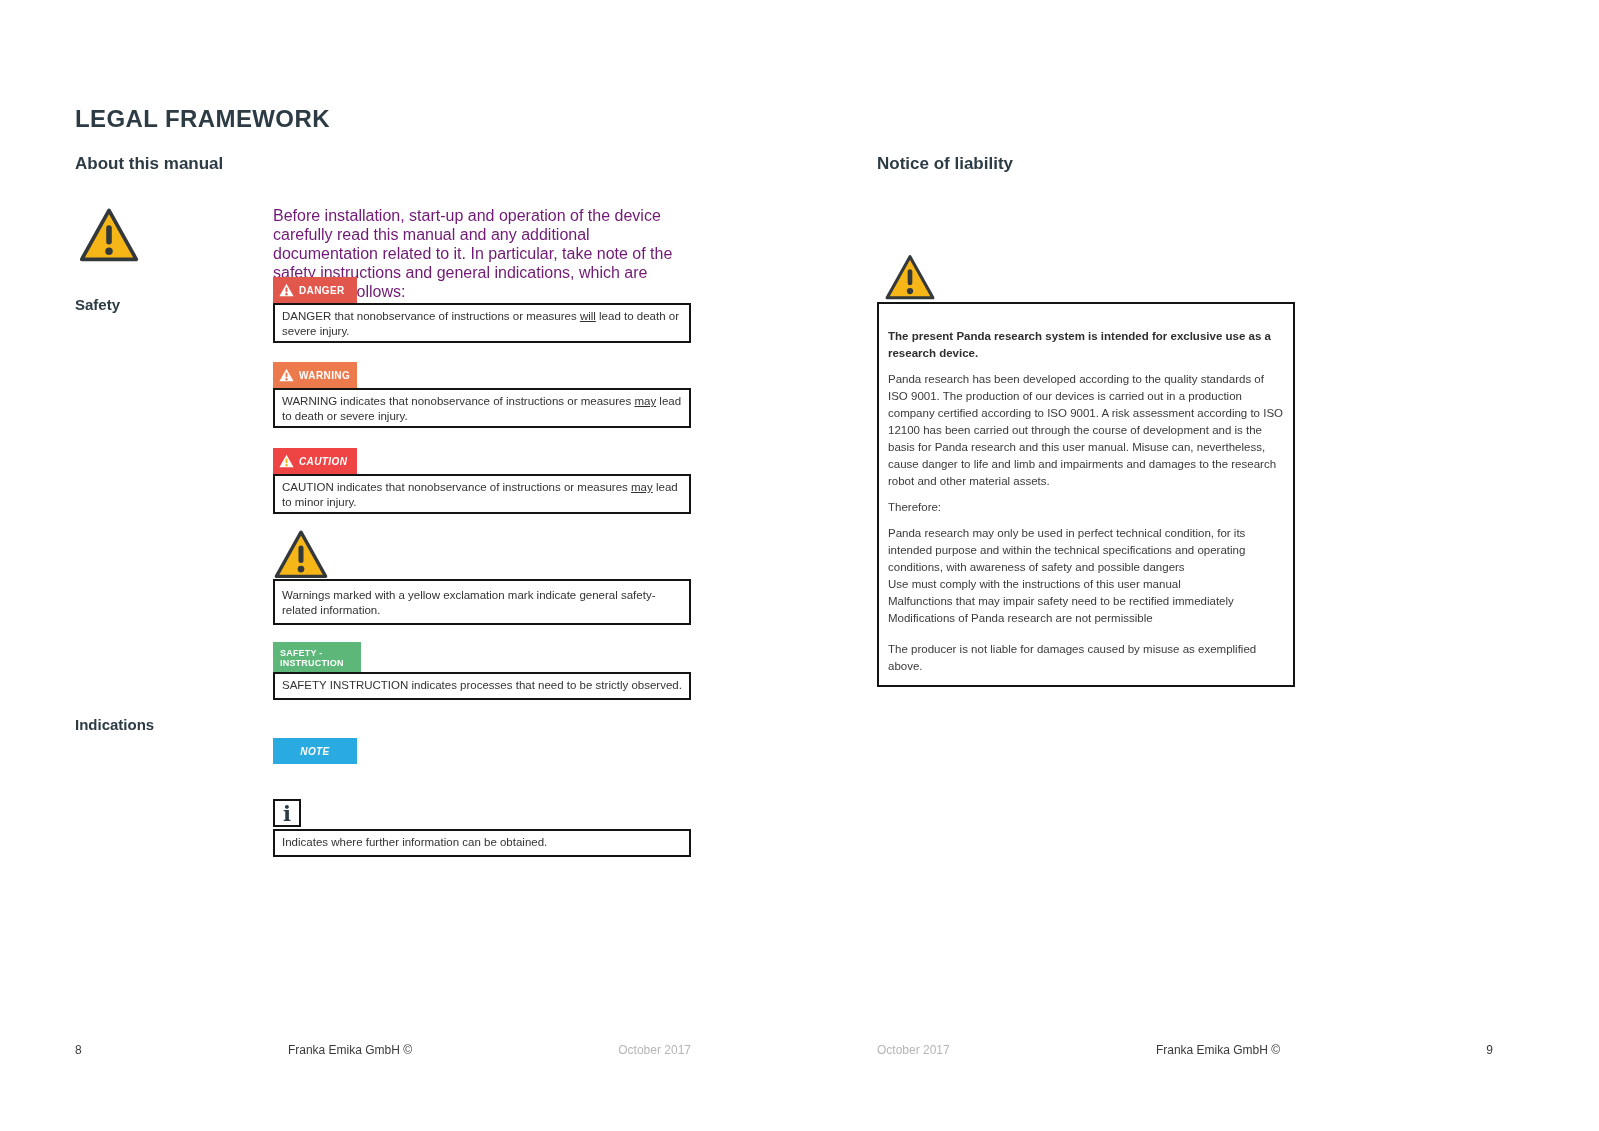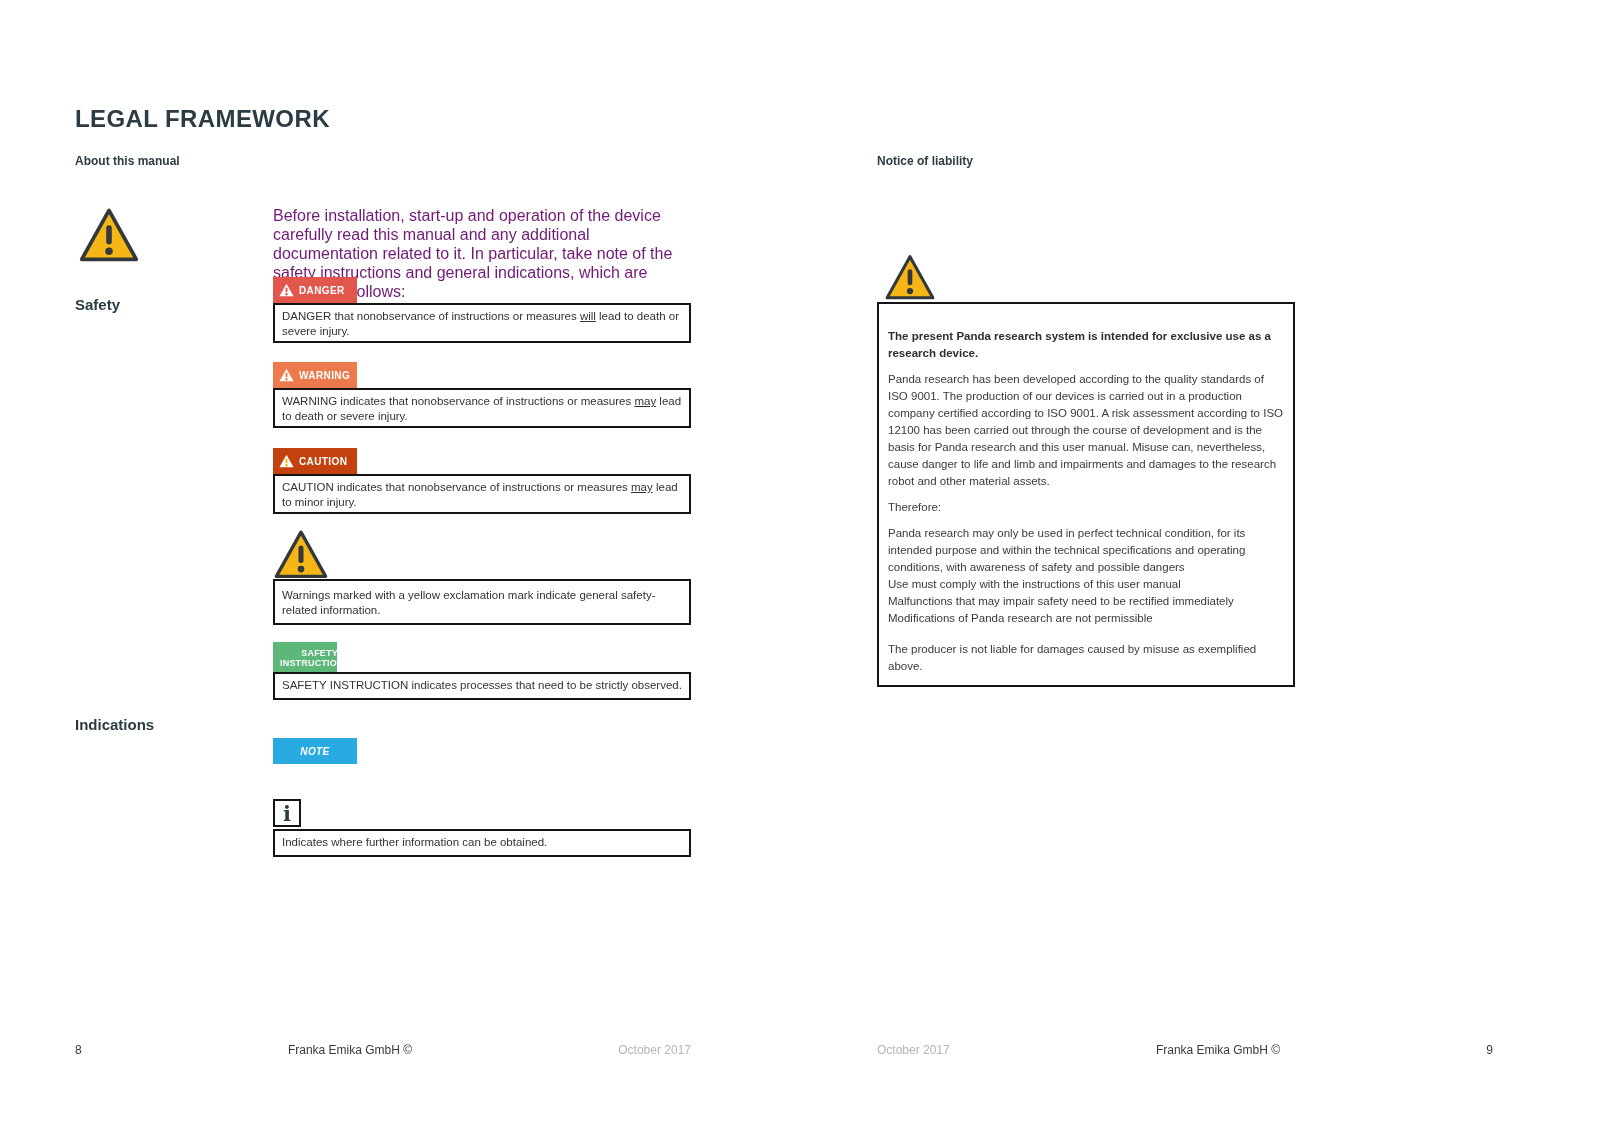--- a/index.html
+++ b/index.html
@@ -4,37 +4,37 @@
 <style>
   html,body { margin:0; padding:0; background:#ffffff; }
   .sheet {
     position:relative; width:1599px; height:1131px; background:#ffffff;
     font-family:"Liberation Sans", sans-serif; color:#3a3a3a; overflow:hidden;
   }
   .abs { position:absolute; }
 
   
   .h1 { font-size:24px; font-weight:bold; color:#2c3b44; letter-spacing:0.4px; }
-  .h2 { font-size:12px; font-weight:bold; color:#2c3b44; }
+  .h2 { font-size:17px; font-weight:bold; color:#2c3b44; }
   .margin-label { font-size:15px; font-weight:bold; color:#2c3b44; }
 
   
   .intro { width:418px; font-size:16px; line-height:19px; color:#701a75; }
 
   
   .lbl {
     display:flex; align-items:center; gap:5px;
     width:84px; height:26px; box-sizing:border-box; padding:0 6px;
     color:#ffffff; font-size:10px; font-weight:bold; letter-spacing:0.4px;
   }
   .lbl.danger  { background:#e2574c; }
   .lbl.warning { background:#ed7a4d; }
-  .lbl.caution { background:#c2410c; }
-  .lbl.safety  { background:#5cb779; width:64px; height:32px; font-size:9px;
-                 line-height:10.5px; letter-spacing:0.2px; padding:11px 7px;text-align:right; }
+  .lbl.caution { background:#ef4444;font-style:italic; }
+  .lbl.safety  { background:#5cb779; width:88px; height:32px; font-size:9px;
+                 line-height:10.5px; letter-spacing:0.2px; padding:11px 7px; }
   .lbl.note    { background:#29abe2; justify-content:center; font-style:italic; }
   .lbl-ic { width:15px; height:14px; flex:0 0 auto; }
   .ic-cut-danger  { fill:#e2574c; }
   .ic-cut-warning { fill:#ed7a4d; }
   .ic-cut-caution { fill:#f2b20e; }
 
   
   .tbox {
     box-sizing:border-box; width:418px; border:2px solid #141414;
     background:#fff; padding:4px 7px; font-size:11.5px; line-height:15px; color:#333;

